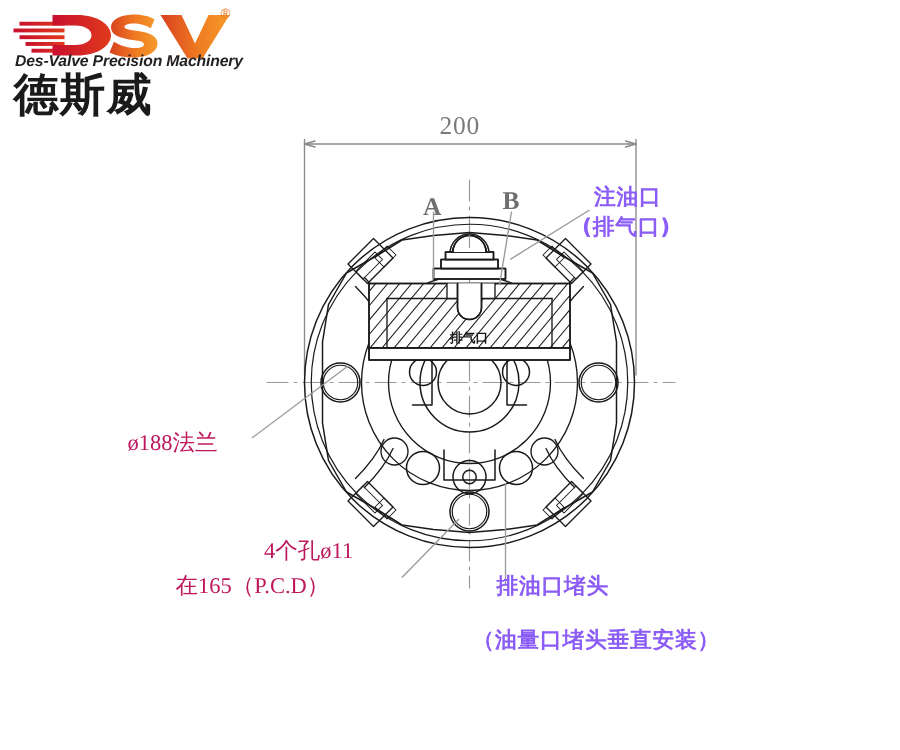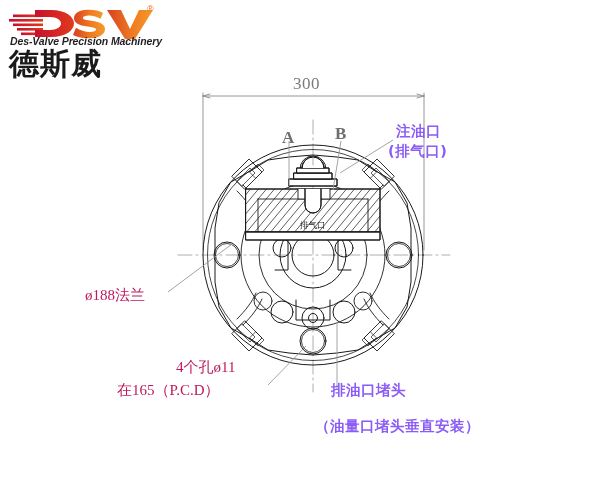--- a/index.html
+++ b/index.html
@@ -94,21 +94,21 @@
   .cn-label {
     font-family: "DejaVu Sans", "Liberation Sans", sans-serif;
     font-size: 14.5px;
     font-weight: bold;
     color: #8b5cf6;
     letter-spacing: 0.5px;
   }
   .cn-label-sm {
     font-family: "DejaVu Sans", "Liberation Sans", sans-serif;
     font-size: 8.5px;
-    font-weight: normal;
+    font-weight: bold;
     color: #1a1a1a;
     letter-spacing: 0px;
     text-align: right;
   }
   .mix-label {
     font-family: "Liberation Serif", "DejaVu Serif", serif;
     font-size: 15px;
     color: #be185d;
     letter-spacing: 0px;
   }
@@ -320,21 +320,21 @@
     <line x1="393" y1="140" x2="340" y2="173"></line>
 
     <line x1="168" y1="292" x2="232" y2="244"></line>
 
     <line x1="268" y1="385" x2="306" y2="346"></line>
 
     <line x1="337" y1="390" x2="337" y2="322"></line>
   </g>
 </svg>
 
-<div class="anno dim-num" style="left:293px; top:74px;">300</div>
+<div class="anno dim-num" style="left:293px; top:74px;">200</div>
 
 <div class="anno mark-letter" style="left:282px; top:128px;">A</div>
 
 <div class="anno mark-letter" style="left:335px; top:124px;">B</div>
 
 <div class="anno cn-label" style="left:396px; top:122px;">注油口</div>
 
 <div class="anno cn-label" style="left:388px; top:142px;">(排气口)</div>
 
 <div class="anno cn-label-sm" style="left:300px; top:220px;">排气口</div>

